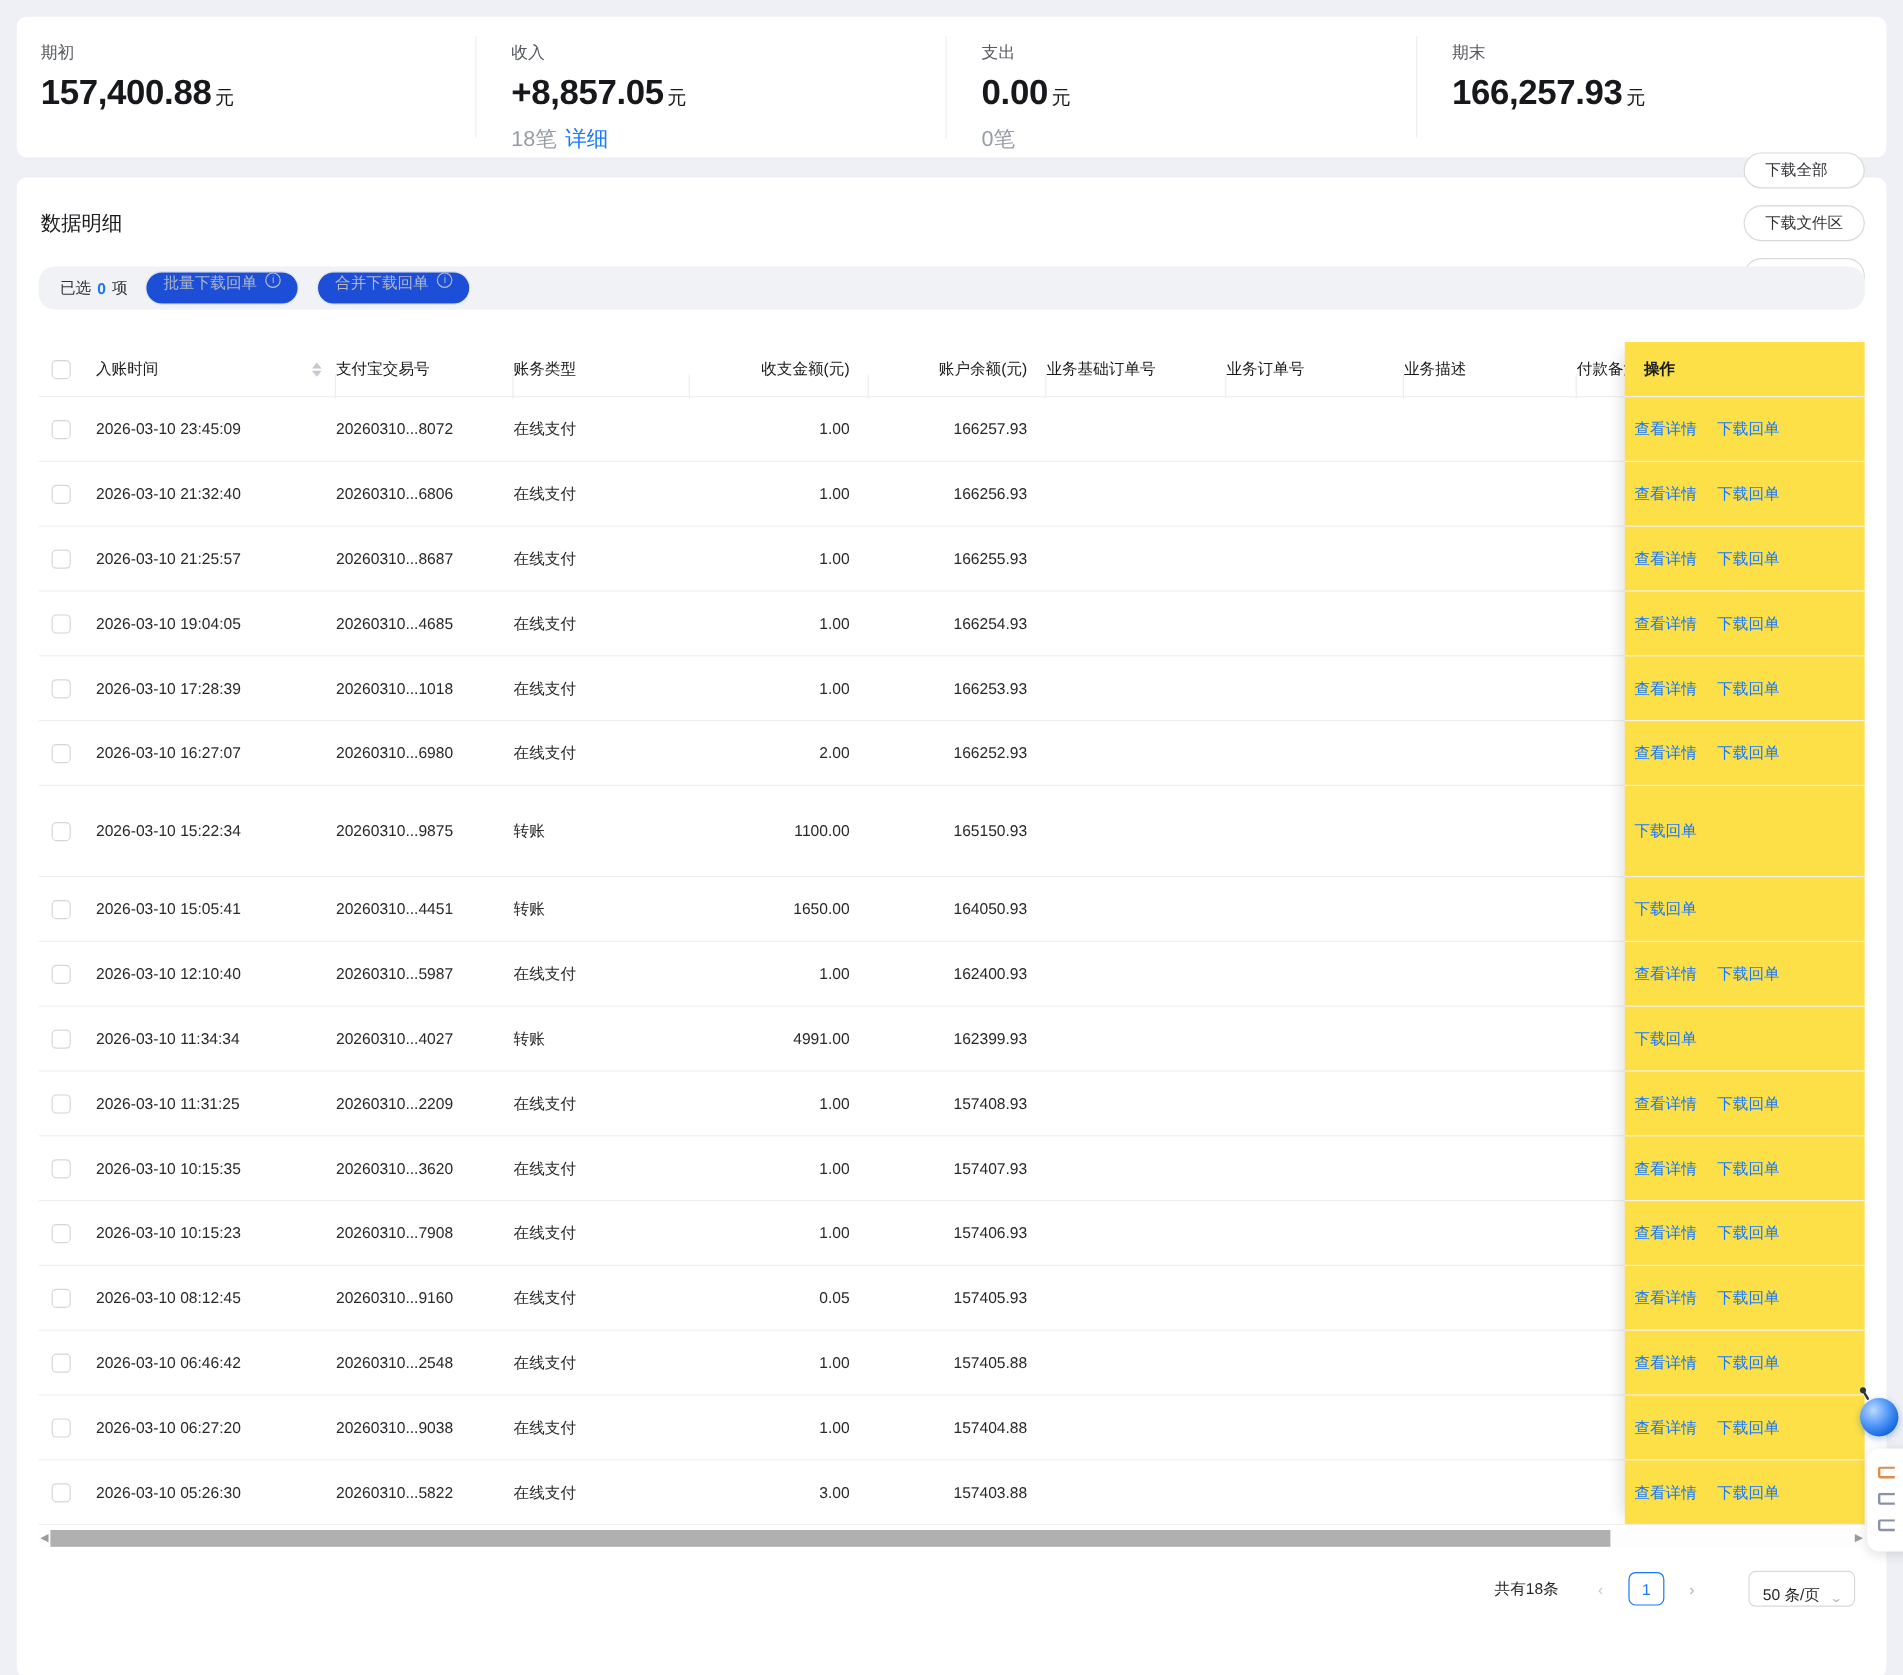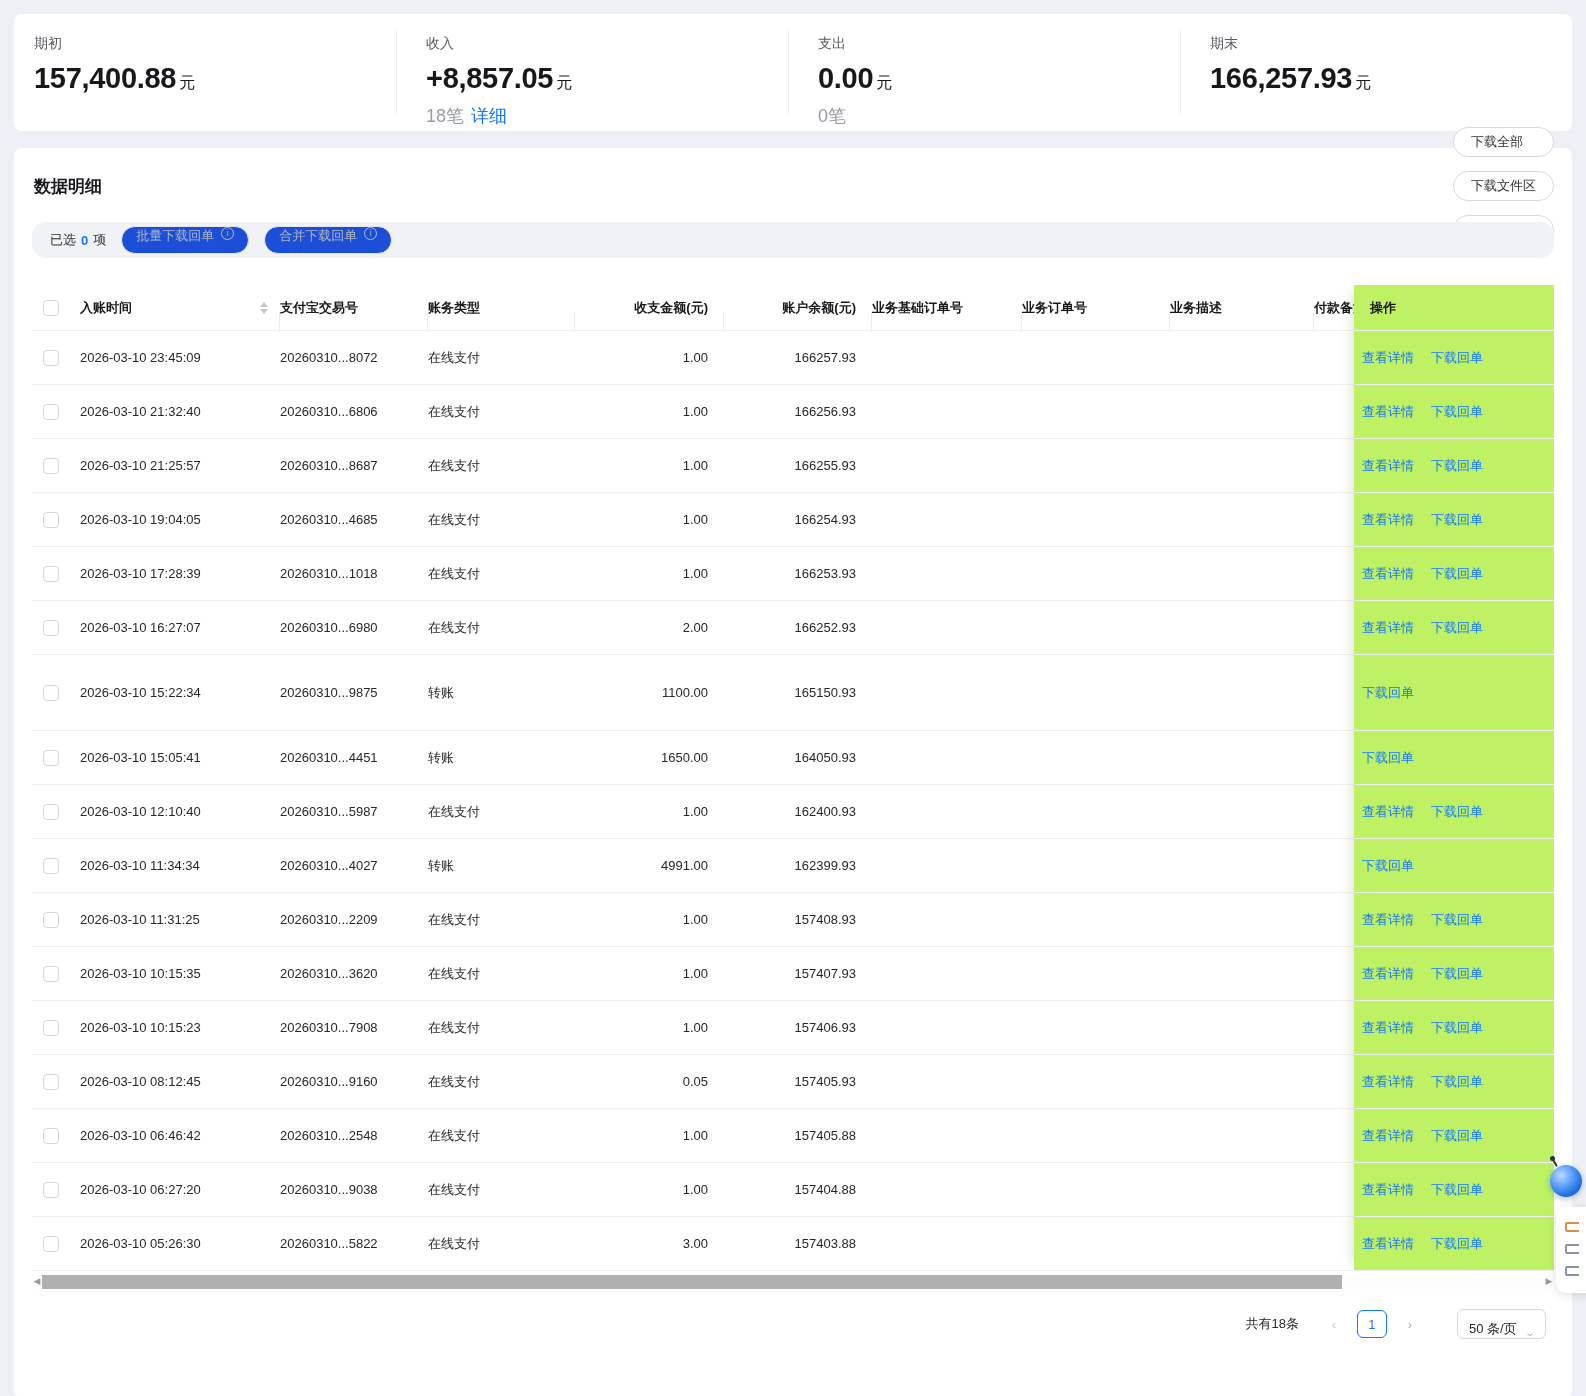--- a/index.html
+++ b/index.html
@@ -20,41 +20,41 @@
   .sum-label { font-size:14px; color:#55585e; }
   .sum-value { margin-top:9px; font-size:29px; font-weight:600; color:#16181b; letter-spacing:-0.3px; }
   .sum-unit { font-size:16px; font-weight:400; margin-left:3px; }
   .sum-sub { margin-top:9px; font-size:18px; color:#979ca5; }
   .sum-link { color:#1677ff; margin-left:7px; cursor:pointer; }
   
   .main-card { position:absolute; left:14px; top:148px; width:1558px; height:1250px;
     background:#fff; border-radius:8px; }
   .panel-head { position:absolute; top:22px; left:18px; right:18px; height:32px;
     display:flex; align-items:center; }
-  .panel-title { font-size:17px; font-weight:700; color:#16181b; margin-left:2px; }
+  .panel-title { font-size:17px; font-weight:400; color:#16181b; margin-left:2px; }
   .toolbar { margin-left:auto; display:flex; gap:14px;flex-direction:column; }
   .pill-btn { height:30px; padding:0 17px; border:1px solid #d9d9d9; border-radius:16px;
     background:#fff; font-size:13px; color:#303136; display:flex; align-items:center; cursor:pointer; }
   
   .sel-bar { position:absolute; top:74px; left:18px; right:18px; height:36px;
     background:#f0f2f5; border-radius:14px; display:flex; align-items:center; }
   .sel-text { margin-left:18px; font-size:13px; color:#303136; display:flex; align-items:center; }
   .sel-count { color:#1677ff; font-weight:700; margin:0 5px; }
   .sel-pill { margin-left:15px; height:28px; padding:0 14px; border-radius:15px;
     background:#1d4ed8; border:1px solid #e5e7eb; color:#b2b7c0; font-size:13px;
     display:flex; align-items:flex-start; gap:7px; cursor:not-allowed; }
   .info-i { width:13px; height:13px; border:1px solid #b8bdc6; border-radius:50%;
     font-size:9px; line-height:11px; text-align:center; font-style:normal; color:#b2b7c0; flex:0 0 auto; }
   
   .table-zone { position:absolute; top:137px; left:18px; right:18px; height:986px; overflow:hidden; }
   .tbl { position:absolute; left:0; top:0; width:1480px; }
   .tr { display:flex; align-items:center; height:54px; border-bottom:1px solid #f0f0f0;
     font-size:13px; color:#26282b; }
   .tr.tall { height:76px; }
-  .thead { height:46px; font-weight:700; color:#17191c; }
+  .thead { height:46px; font-weight:400; color:#17191c; }
   .thead > div { position:relative; }
   .thead > div.sep::after { content:""; position:absolute; right:0; top:13px; height:20px;
     width:1px; background:#ededf0; }
   .c-check { width:48px; padding-left:11px; flex:0 0 auto; }
   .c-time  { width:200px; flex:0 0 auto; }
   .thead .c-time { display:flex; align-items:center; justify-content:space-between; padding-right:12px; }
   .c-txn   { width:148px; flex:0 0 auto; }
   .c-type  { width:147px; flex:0 0 auto; }
   .c-amt   { width:149px; flex:0 0 auto; text-align:right; padding-right:16px; }
   .c-bal   { width:148px; flex:0 0 auto; text-align:right; padding-right:16px; }
@@ -62,21 +62,21 @@
   .c-ord   { width:148px; flex:0 0 auto; }
   .c-desc  { width:144px; flex:0 0 auto; }
   .c-remark{ width:190px; flex:0 0 auto; white-space:nowrap; overflow:hidden; }
   .cb { width:16px; height:16px; border:1px solid #d4d7da; border-radius:4px; background:#fff; cursor:pointer; }
   .sorter { display:inline-flex; flex-direction:column; gap:2px; }
   .sorter .up   { width:0; height:0; border-left:4px solid transparent; border-right:4px solid transparent;
     border-bottom:5px solid #c4c8cf; }
   .sorter .down { width:0; height:0; border-left:4px solid transparent; border-right:4px solid transparent;
     border-top:5px solid #c4c8cf; }
   
-  .ops-col { position:absolute; top:0; right:0; width:200px; height:986px; background:#bef264;
+  .ops-col { position:absolute; top:0; right:0; width:200px; height:986px; background:#fde047;
     box-shadow:-10px 0 12px -8px rgba(0,0,0,0.13); }
   .ops-head { height:46px; display:flex; align-items:center; padding-left:16px;
     font-weight:600; font-size:13px; color:#17191c; border-bottom:1px solid #f0f0f0; }
   .ops-cell { height:54px; display:flex; align-items:center; gap:17px; padding-left:8px;
     border-bottom:1px solid #f0f0f0; font-size:13px; }
   .ops-cell.tall { height:76px; }
   .link { color:#1677ff; cursor:pointer; }
   
   .h-scroll { position:absolute; top:1126px; left:18px; right:18px; height:15px;
     display:flex; align-items:center; background:#fdfdfd; }

